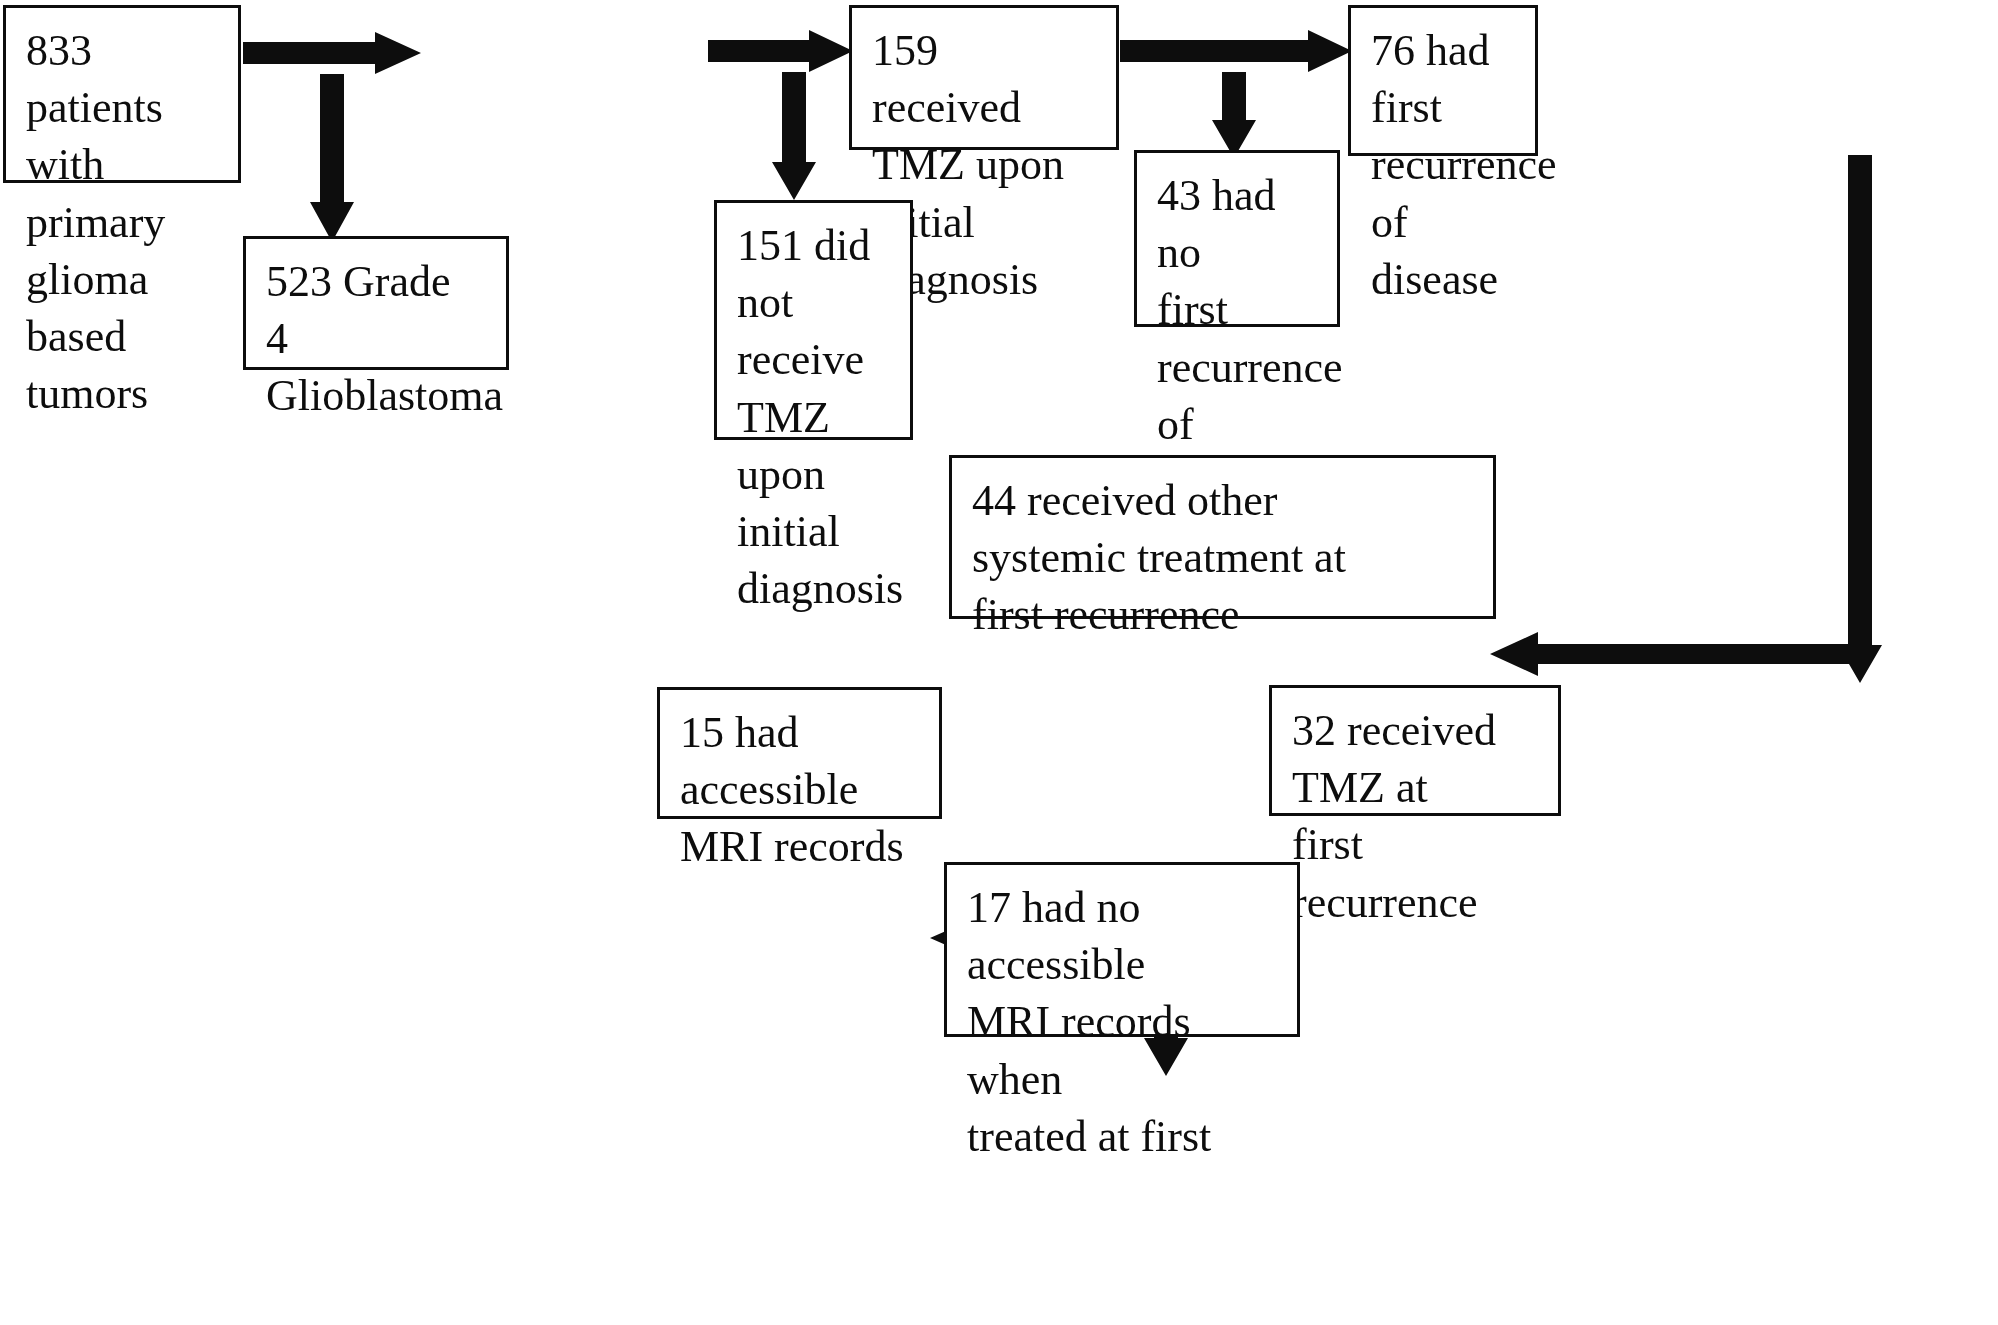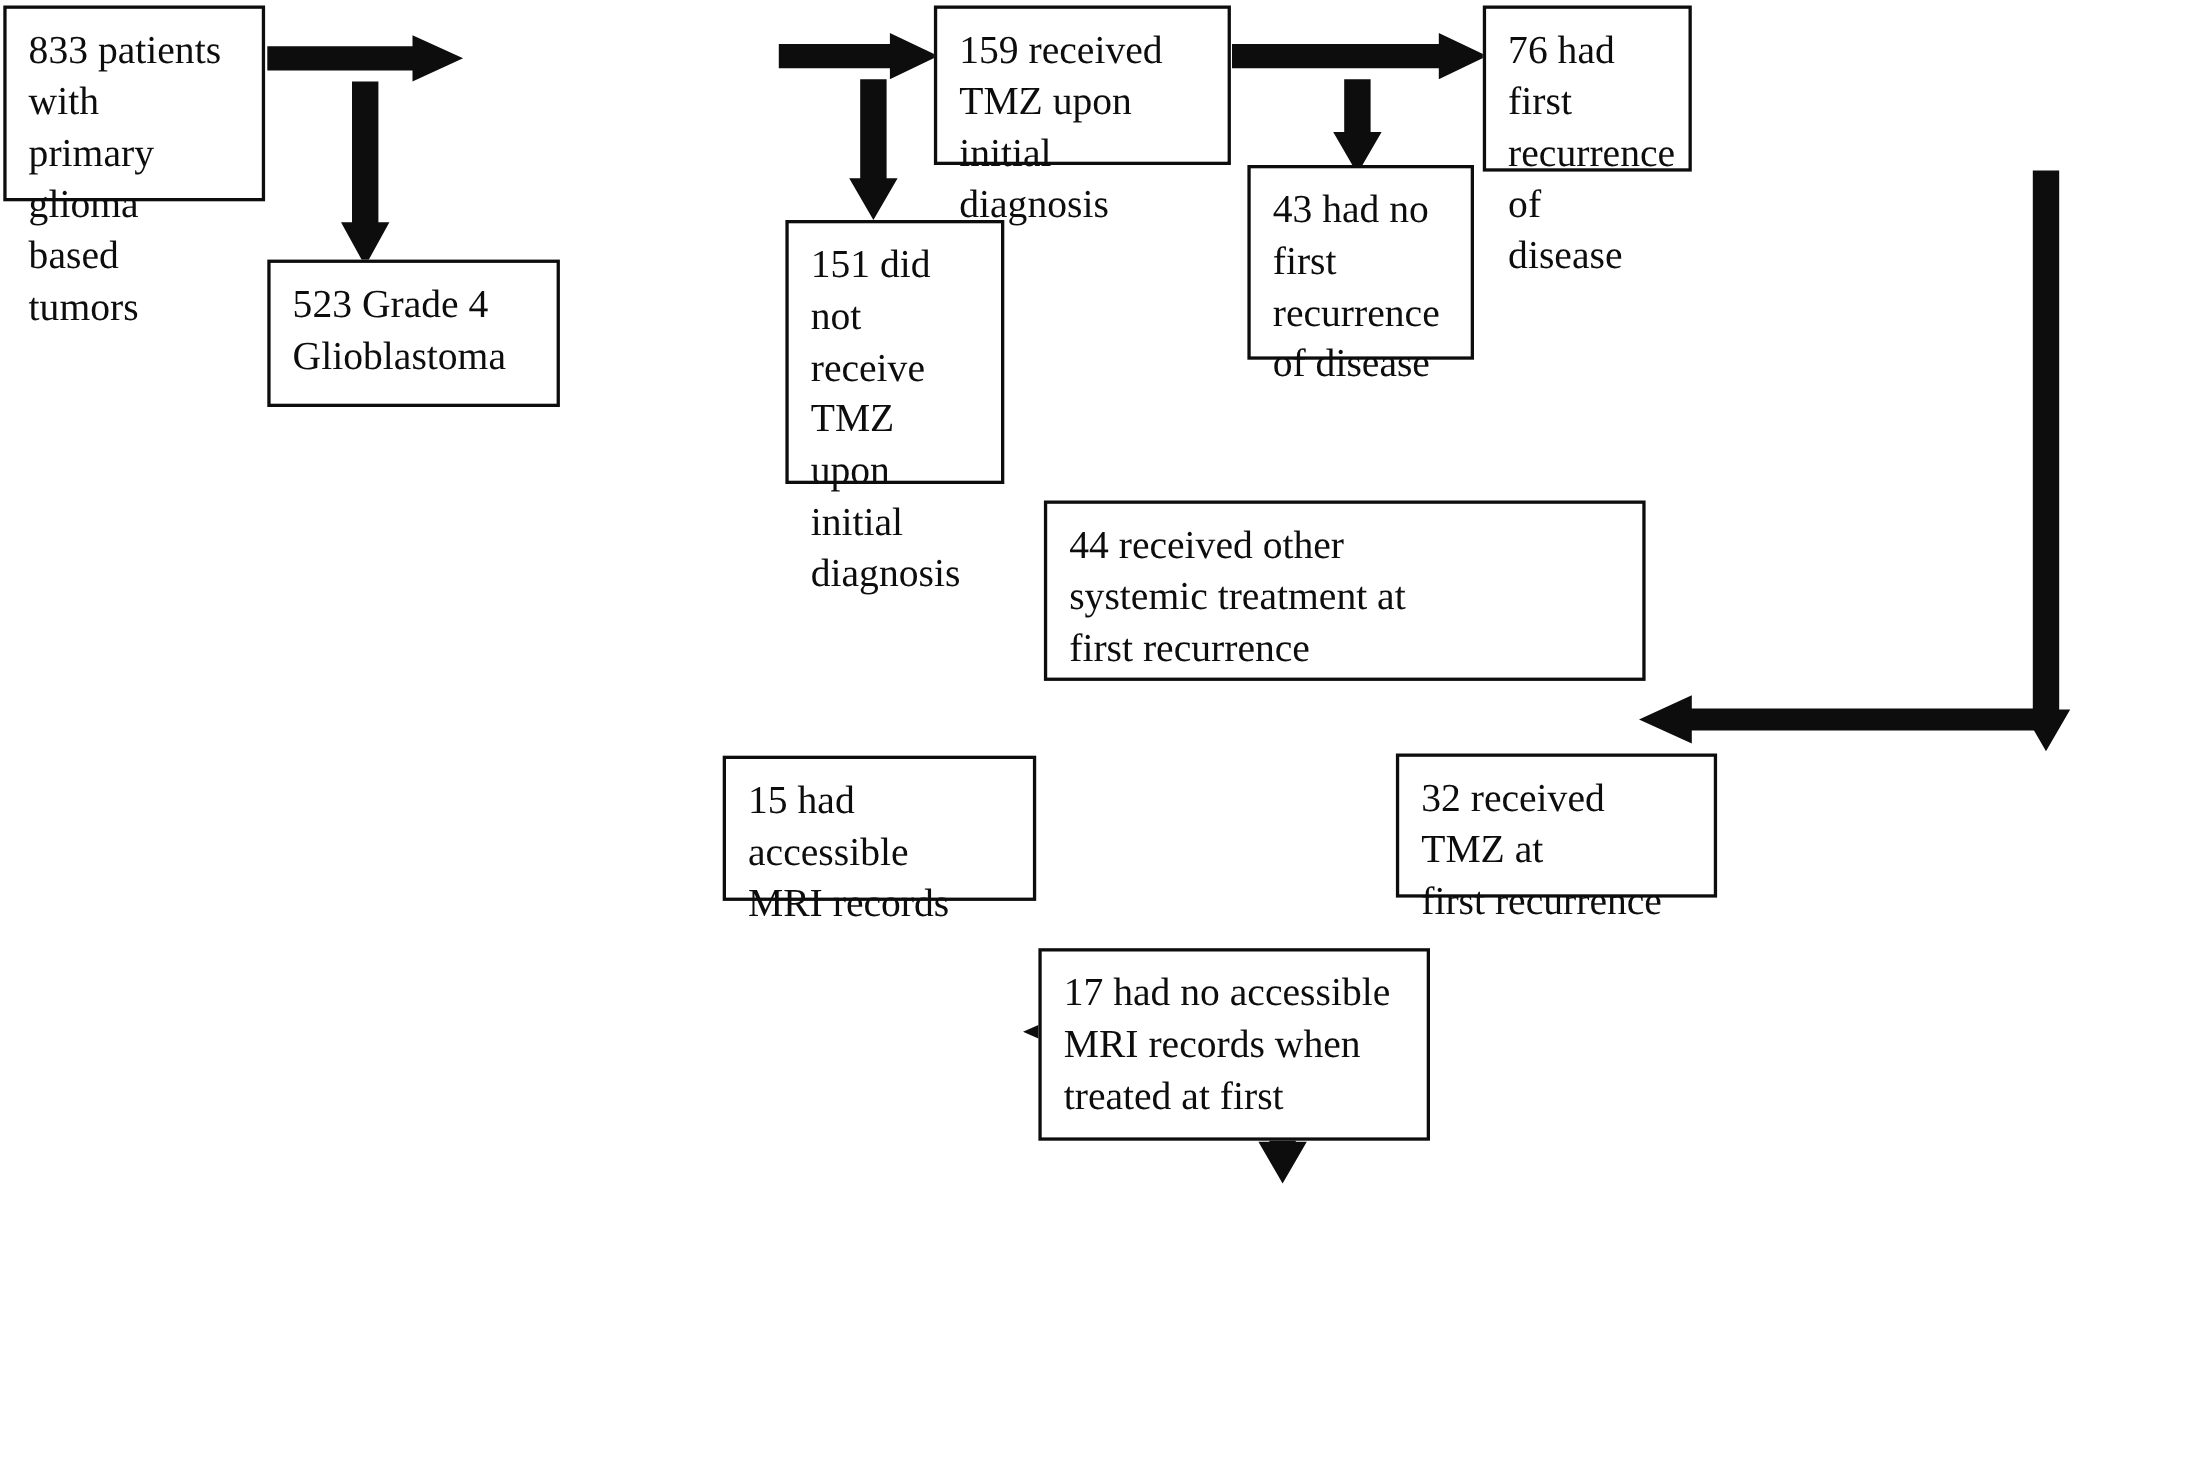--- a/index.html
+++ b/index.html
@@ -15,21 +15,21 @@
     background: #ffffff;
     font-family: "Liberation Serif", "DejaVu Serif", serif;
     overflow: hidden;
   }
   .node {
     position: absolute;
     box-sizing: border-box;
     border: 3px solid #0d0d0d;
     background: #ffffff;
     color: #0d0d0d;
-    font-size: 36px;
+    font-size: 44px;
     line-height: 1.30;
     padding: 14px 32px 10px 20px;
     z-index: 3;
   }
   .node .txt {
     display: block;
     white-space: pre-line;
   }
   
   .arrow {

